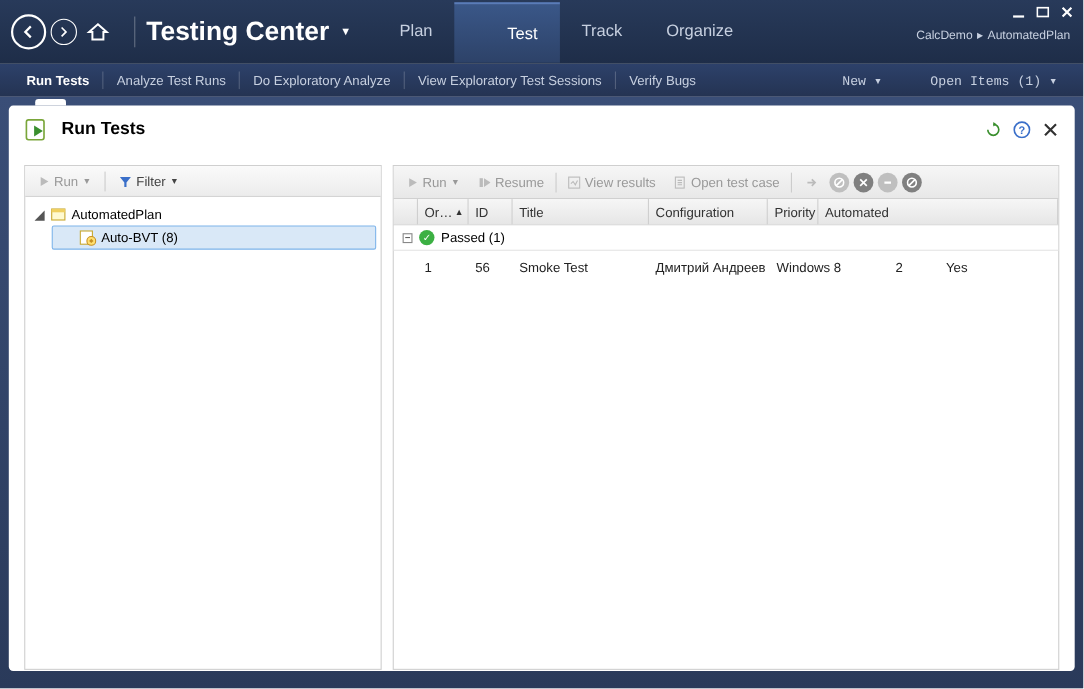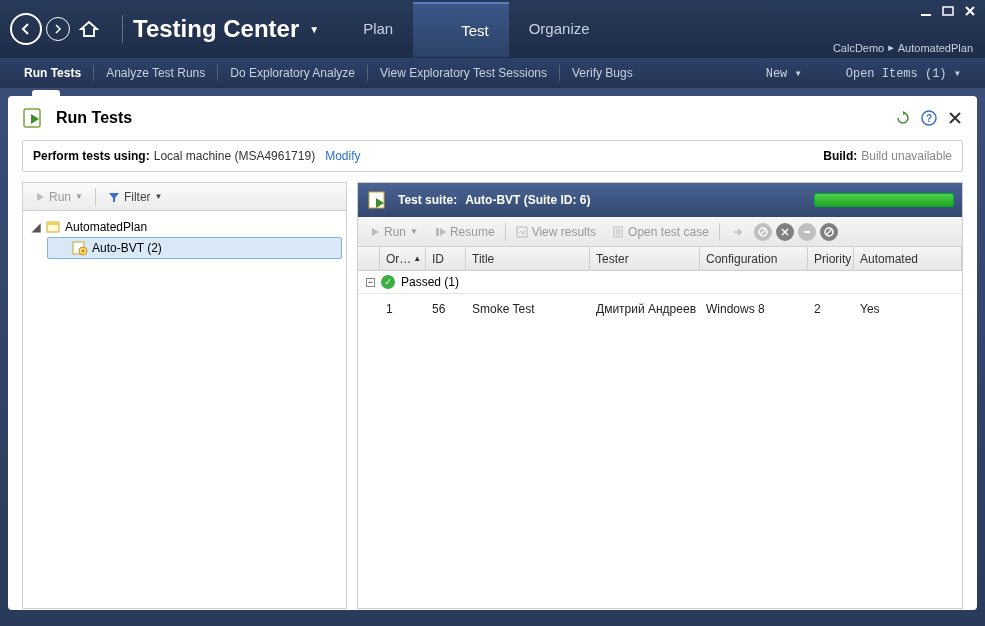--- a/index.html
+++ b/index.html
@@ -11,21 +11,21 @@
 .win-btn { width: 14px; height: 14px; color: #fff; cursor: pointer; display: flex; align-items: center; justify-content: center; }
 .nav-circle { width: 32px; height: 32px; border: 2px solid #fff; border-radius: 50%; display: flex; align-items: center; justify-content: center; color: #fff; margin-right: 4px; cursor: pointer; }
 .nav-circle.small { width: 24px; height: 24px; border-width: 1.5px; margin-right: 8px; }
 .home-icon { color: #fff; margin-right: 12px; cursor: pointer; }
 .vdiv { width: 1px; height: 28px; background: rgba(255,255,255,0.3); margin: 0 10px; }
 .app-title { color: #fff; font-size: 24px; font-weight: 700; margin-right: 10px; }
 .dropdown-caret { color: #fff; font-size: 10px; margin-right: 24px; cursor: pointer; }
 .main-tabs { display: flex; gap: 0; }
 .main-tab { color: #c7d0e0; padding: 18px 20px; cursor: pointer; font-size: 15px; }
 .main-tab.active { color: #fff; background: linear-gradient(#3a5788, #2d4268); border-top: 2px solid #5a7cb8; padding-left: 48px; }
-.breadcrumb { position: absolute; right: 12px; bottom: 4px; color: #c7d0e0; font-size: 11px; display: flex; align-items: center; gap: 4px; }
+.breadcrumb { position: absolute; right: 12px; bottom: 20px; color: #c7d0e0; font-size: 11px; display: flex; align-items: center; gap: 4px; }
 
 
 .secbar { background: linear-gradient(#2d416a, #243352); height: 30px; display: flex; align-items: center; padding: 0 12px; color: #c7d0e0; font-size: 12px; }
 .secbar-item { padding: 0 12px; cursor: pointer; }
 .secbar-item.active { color: #fff; font-weight: 600; }
 .secbar-div { width: 1px; height: 16px; background: rgba(255,255,255,0.2); }
 .secbar-spacer { flex: 1; }
 .secbar-right { display: flex; align-items: center; gap: 20px; font-family: Liberation Mono, monospace; }
 
 
@@ -127,20 +127,21 @@
     <svg width="22" height="22">
         <path d="M11 4 L19 11 L16 11 L16 18 L6 18 L6 11 L3 11 Z" fill="none" stroke="#fff" stroke-width="1.8"></path>
       </svg>
   </div>
   <div class="vdiv"></div>
   <div class="app-title">Testing Center</div>
   <div class="dropdown-caret">▼</div>
   <div class="main-tabs">
     <div class="main-tab">Plan</div>
     <div class="main-tab active">Test</div>
+    <div class="main-tab">Track</div>
     <div class="main-tab">Organize</div>
   </div>
   <div class="breadcrumb">
     <span>CalcDemo</span>
     <span>▸</span>
     <span>AutomatedPlan</span>
   </div>
 </div>
 
 <div class="secbar">
@@ -183,28 +184,20 @@
             <text x="8" y="12" text-anchor="middle" font-size="10" fill="#3a6fc9" font-weight="bold">?</text>
           </svg>
       </div>
       <div class="hdr-icon">
         <svg width="14" height="14">
             <path d="M2 2 L12 12 M12 2 L2 12" stroke="#333" stroke-width="2"></path>
           </svg>
       </div>
     </div>
 
-    <div class="info-strip">
-      <span class="info-label">Perform tests using:</span>
-      <span class="info-value">Local machine (MSA4961719)</span>
-      <span class="info-link">Modify</span>
-      <div class="info-spacer"></div>
-      <span class="info-label">Build:</span>
-      <span class="info-gray">Build unavailable</span>
-    </div>
 
     <div class="content">
 
       <div class="left-panel">
         <div class="toolbar-light">
           <div class="tb-btn disabled">
             <svg width="10" height="10">
                 <path d="M2 1 L9 5 L2 9 Z" fill="#bbb"></path>
               </svg>
             <span>Run</span>
@@ -228,37 +221,26 @@
               </svg>
             <span>AutomatedPlan</span>
           </div>
           <div class="tree-row selected" style="margin-left:20px">
             <span class="tree-indent"></span>
             <svg class="tree-icon" viewBox="0 0 16 16">
                 <rect x="1" y="2" width="11" height="12" fill="#fff" stroke="#c8a830"></rect>
                 <circle cx="11" cy="11" r="4" fill="#ffe070" stroke="#c89020"></circle>
                 <path d="M9 11 L11 9 L13 11 L11 13 Z" fill="#c89020"></path>
               </svg>
-            <span>Auto-BVT (2)</span>
+            <span>Auto-BVT (8)</span>
           </div>
         </div>
       </div>
 
       <div class="right-panel">
-        <div class="suite-header">
-          <svg class="suite-icon" viewBox="0 0 24 24">
-              <rect x="3" y="4" width="15" height="16" fill="#fff" stroke="#c8a830"></rect>
-              <path d="M10 10 L18 15 L10 20 Z" fill="#3a8f2e"></path>
-            </svg>
-          <span class="suite-label">Test suite:</span>
-          <span class="suite-label">Auto-BVT (Suite ID: 6)</span>
-          <div class="suite-progress">
-              <div class="suite-progress-bar"></div>
-            </div>
-        </div>
 
         <div class="toolbar-mid">
           <div class="tb-btn disabled">
             <svg width="10" height="10">
                 <path d="M2 1 L9 5 L2 9 Z" fill="#bbb"></path>
               </svg>
             <span>Run</span>
             <span style="font-size:8px;color:#999">▼</span>
           </div>
           <div class="tb-btn disabled">
@@ -314,21 +296,20 @@
         </div>
 
         <div class="grid-header">
           <div class="gh col-chk"></div>
           <div class="gh col-ord">
               <span>Or…</span>
               <span style="font-size:8px">▲</span>
             </div>
           <div class="gh col-id">ID</div>
           <div class="gh col-title">Title</div>
-          <div class="gh col-tester">Tester</div>
           <div class="gh col-config">Configuration</div>
           <div class="gh col-prio">Priority</div>
           <div class="gh col-auto">Automated</div>
         </div>
 
         <div class="group-row">
           <span style="font-size:9px;border:1px solid #888;width:9px;height:9px;line-height:7px;text-align:center">−</span>
           <span class="pass-icon">✓</span>
           <span>Passed (1)</span>
         </div>

